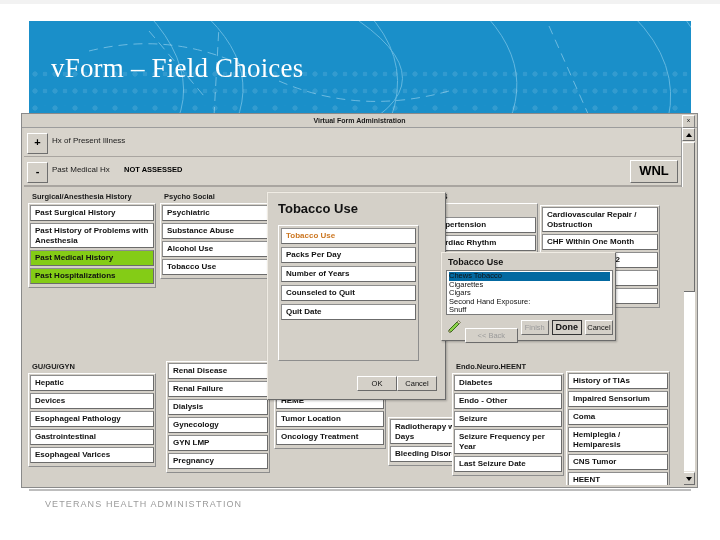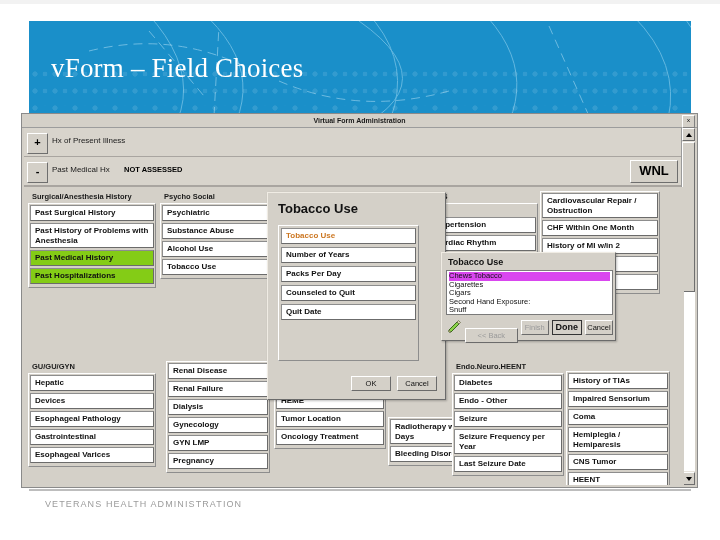--- a/index.html
+++ b/index.html
@@ -127,21 +127,21 @@
     box-shadow:1px 1px 2px rgba(0,0,0,.25);
   }
   #dlg-title{position:absolute;left:10px;top:8px;font-size:13px;font-weight:bold;color:#111;}
   #dlg-list{
     position:absolute;left:10px;top:32px;width:141px;height:136px;
     background:#d4d0c8;border:1px solid #8d8d8d;
     border-top-color:#fff;border-left-color:#fff;box-sizing:border-box;padding:2px;
   }
   #dlg-list .fbtn{margin-bottom:3px;}
   .fbtn.orange{color:#cc7722;}
-  #dlg-buttons{position:absolute;right:8px;bottom:8px;display:flex;gap:6px;}
+  #dlg-buttons{position:absolute;right:8px;bottom:8px;display:flex;}
   .dbtn{
     width:40px;height:15px;background:#d4d0c8;border:1px solid #6b6b6b;
     border-top-color:#ffffff;border-left-color:#ffffff;box-sizing:border-box;
     font-size:7.5px;text-align:center;line-height:13px;color:#111;
   }
 
   
   #dlg-tobacco2{
     position:absolute;left:441px;top:252px;width:175px;height:89px;
     background:#d4d0c8;border:1px solid #6b6b6b;
@@ -150,21 +150,21 @@
   }
   #dlg2-title{
     position:absolute;left:6px;top:4px;font-size:9px;font-weight:bold;color:#111;
   }
   #dlg2-list{
     position:absolute;left:4px;top:17px;width:167px;height:45px;
     background:#ffffff;border:1px solid #7a7a7a;box-sizing:border-box;
     padding:1px 2px;overflow:hidden;
   }
   #dlg2-list div{font-size:7.5px;line-height:8.6px;color:#111;}
-  #dlg2-list div.first{background:#d946ef;}
+  #dlg2-list div.first{background:#0369a1;}
   #dlg2-bar{position:absolute;left:4px;bottom:4px;width:167px;height:17px;display:flex;align-items:center;gap:3px;}
   .dbtn2{
     height:15px;background:#d4d0c8;border:1px solid #6b6b6b;
     border-top-color:#ffffff;border-left-color:#ffffff;box-sizing:border-box;
     font-size:7.5px;text-align:center;line-height:13px;color:#111;
   }
   .dbtn2.dis{color:#9a9a9a;}
   .dbtn2.def{font-weight:bold;font-size:9px;border:1px solid #333;}
 
   
@@ -263,21 +263,21 @@
 
     <div class="group" style="left:404px;top:2px;width:110px;">
       <div class="ghdr">CVS</div>
       <div class="gbox">
         <div class="fbtn" style="margin-top:12px">Hypertension</div>
         <div class="fbtn">Cardiac Rhythm</div>
       </div>
     </div>
 
     <div class="group" style="left:516px;top:2px;width:120px;">
-      <div class="gbox" style="margin-top:2px;">
+      <div class="gbox" style="margin-top:16px;">
         <div class="fbtn h2">Cardiovascular Repair / Obstruction</div>
         <div class="fbtn">CHF Within One Month</div>
         <div class="fbtn">History of MI w/in 2</div>
         <div class="fbtn">&nbsp;</div>
         <div class="fbtn">&nbsp;</div>
       </div>
     </div>
 
     <div class="group" style="left:4px;top:172px;width:128px;">
       <div class="ghdr">GU/GU/GYN</div>
@@ -340,22 +340,22 @@
       </div>
     </div>
 
   </div>
 </div>
 
 <div id="dlg-tobacco">
   <div id="dlg-title">Tobacco Use</div>
   <div id="dlg-list">
     <div class="fbtn orange">Tobacco Use</div>
+    <div class="fbtn">Packs Per Day</div>
     <div class="fbtn">Number of Years</div>
-    <div class="fbtn">Packs Per Day</div>
     <div class="fbtn">Counseled to Quit</div>
     <div class="fbtn">Quit Date</div>
   </div>
   <div id="dlg-buttons">
     <div class="dbtn">OK</div>
     <div class="dbtn">Cancel</div>
   </div>
 </div>
 
 <div id="dlg-tobacco2">

